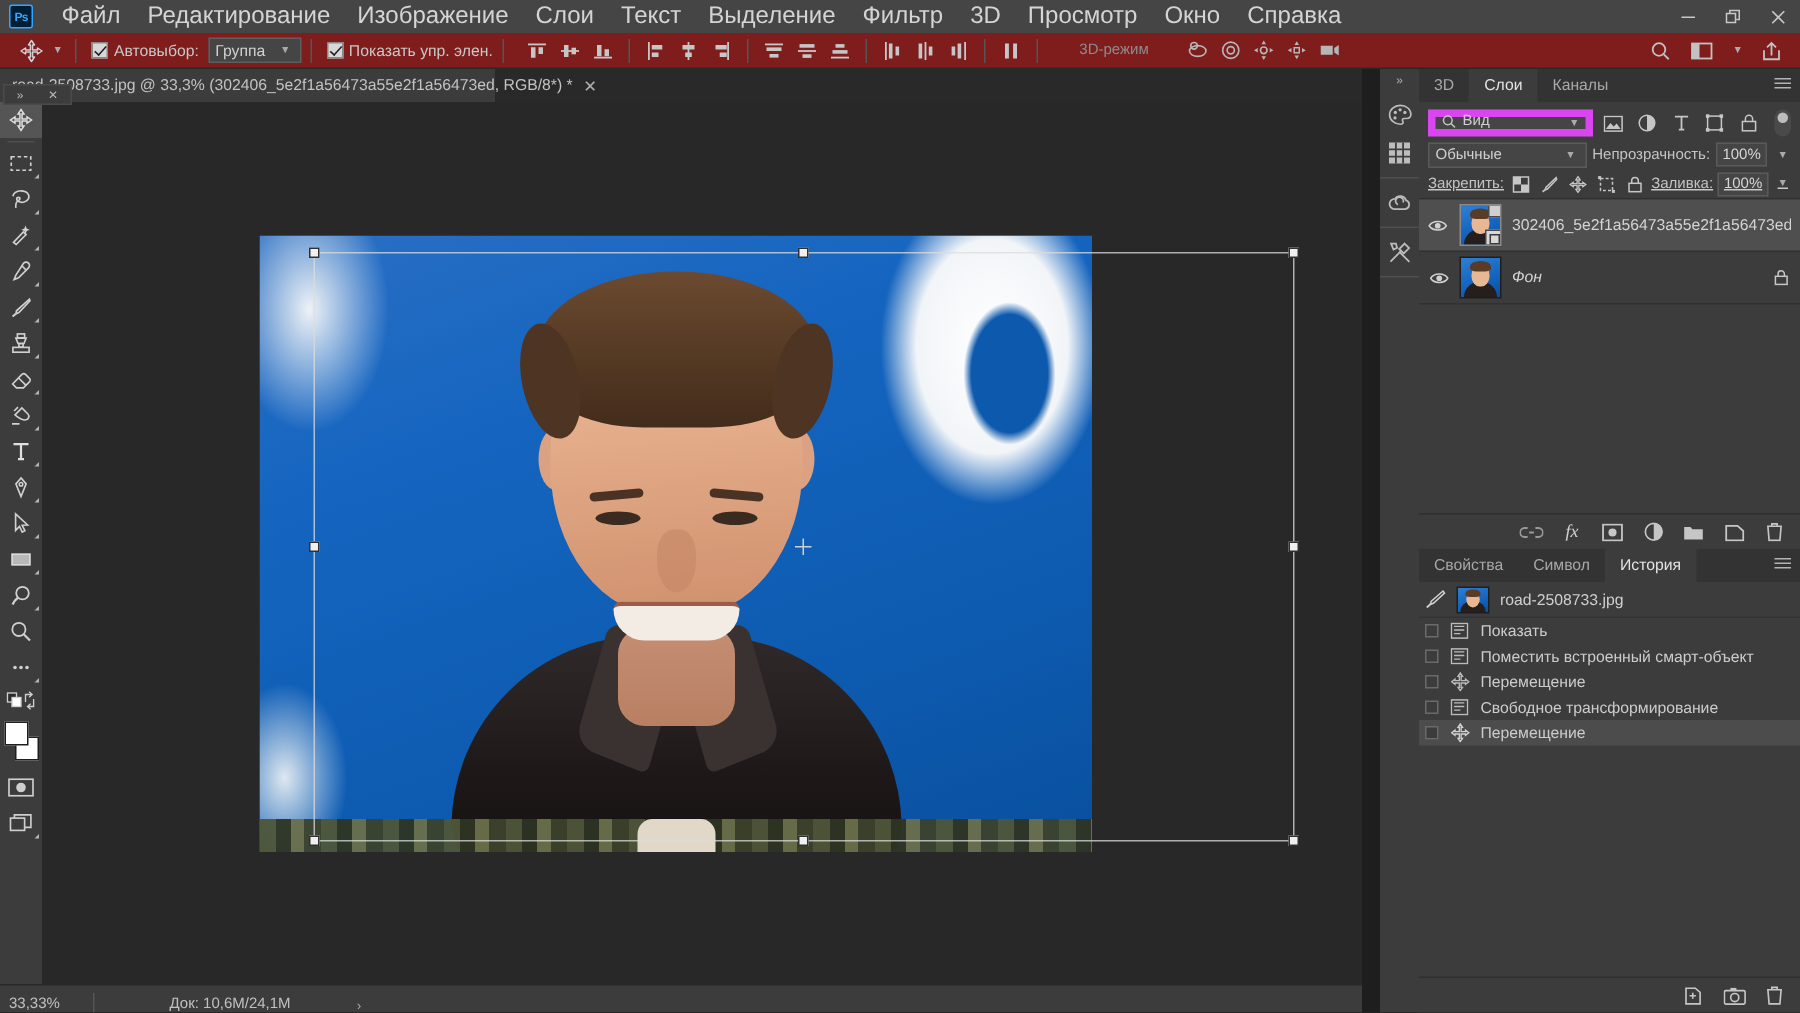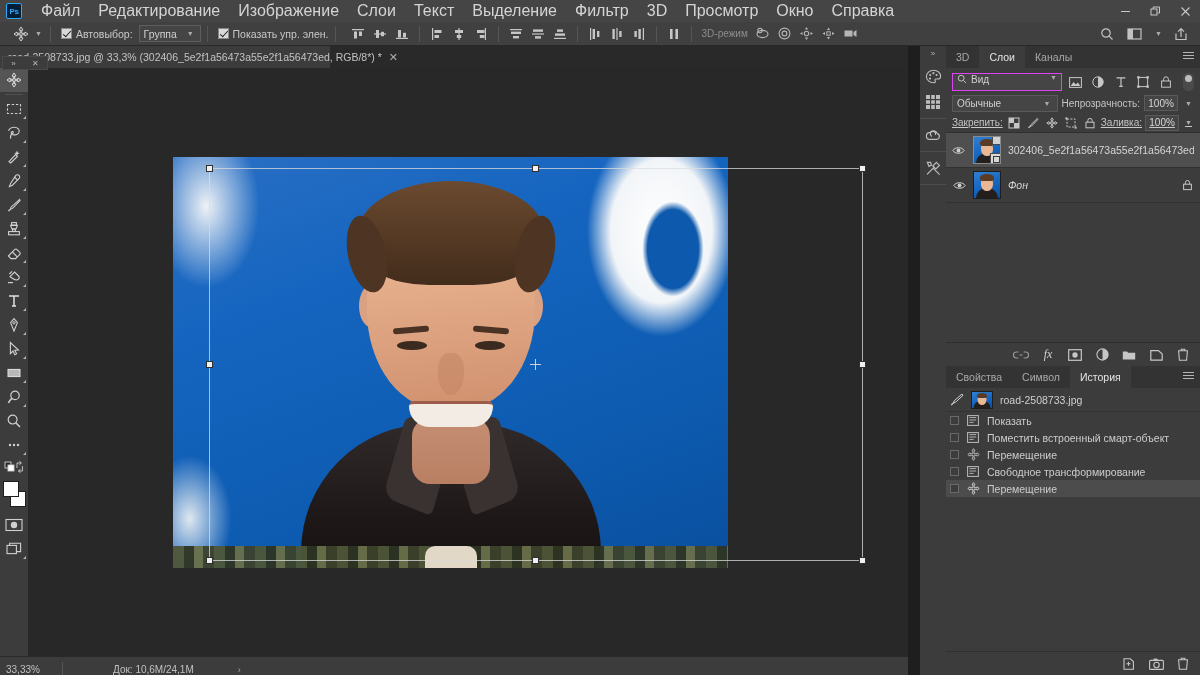--- a/index.html
+++ b/index.html
@@ -33,21 +33,21 @@
   }
   .win-controls { margin-left: auto; display: flex; height: 22px; }
   .win-btn {
     width: 30px; height: 22px; display: flex; align-items: center; justify-content: center;
     color: #c8c8c8; font-size: 11px;
   }
 
   
   .optionsbar {
     position: absolute; left: 0; top: 22px; width: 1200px; height: 24px;
-    background: #404040; border-bottom: 1px solid #292929;
+    background: #7f1d1d; border-bottom: 1px solid #292929;
     display: flex; align-items: center; gap: 0;
   }
   .ob-sep { width: 1px; height: 16px; background: #555; margin: 0 6px; }
   .ob-tool-icon {
     width: 22px; height: 20px; margin-left: 10px;
     display: flex; align-items: center; justify-content: center;
   }
   .ob-caret { font-size: 7px; color: #aaa; margin-left: 3px; margin-right: 2px; }
   .ob-check {
     display: flex; align-items: center; gap: 4px; font-size: 10.5px; color: #c8c8c8;
@@ -64,21 +64,21 @@
   }
   .ob-select {
     height: 17px; min-width: 62px; background: #454545; border: 1px solid #5e5e5e;
     display: flex; align-items: center; padding: 0 4px; font-size: 10.5px;
     color: #d0d0d0; margin-left: 6px; justify-content: space-between; gap: 6px;
   }
   .align-icon {
     width: 20px; height: 20px; display: flex; align-items: center; justify-content: center;
     margin: 0 1px;
   }
-  .ob-label3d { font-size: 10px; color: #8d8d8d; margin: 0 4px; white-space: nowrap; }
+  .ob-label3d { font-size: 10px; color: #8d8d8d; margin: 0 22px; white-space: nowrap; }
 
   
   .tabbar {
     position: absolute; left: 0; top: 46px; width: 908px; height: 22px;
     background: #292929;
   }
   .doc-tab {
     position: absolute; left: 0; top: 0; height: 22px;
     background: #3c3c3c; display: flex; align-items: center;
     padding: 0 8px 0 8px; gap: 7px; max-width: 330px;
@@ -298,22 +298,22 @@
   }
   .ptab-menu span {
     display: block; height: 1px; background: #b4b4b4; margin-bottom: 2px;
   }
 
   .lrow1 {
     display: flex; align-items: center; height: 22px; padding: 0 6px; gap: 4px;
     margin-top: 3px;
   }
   .lfilter {
-    flex: 0 0 110px; height: 18px; background: #454545; border: 1px solid #d946ef;
-    display: flex; align-items: flex-start; padding: 0 4px; gap: 4px;
+    flex: 0 0 110px; height: 18px; background: #454545; border: 5px solid #d946ef;
+    display: flex; align-items: flex-end; padding: 0 4px; gap: 4px;
     font-size: 10px; color: #cfcfcf;
   }
   .lfilter .cv { margin-left: auto; font-size: 7px; color: #aaa; }
   .ficon {
     width: 19px; height: 18px; display: flex; align-items: center; justify-content: center;
   }
   .pill {
     width: 11px; height: 18px; background: #4a4a4a; border-radius: 6px;
     position: relative; margin-left: 4px;
   }

